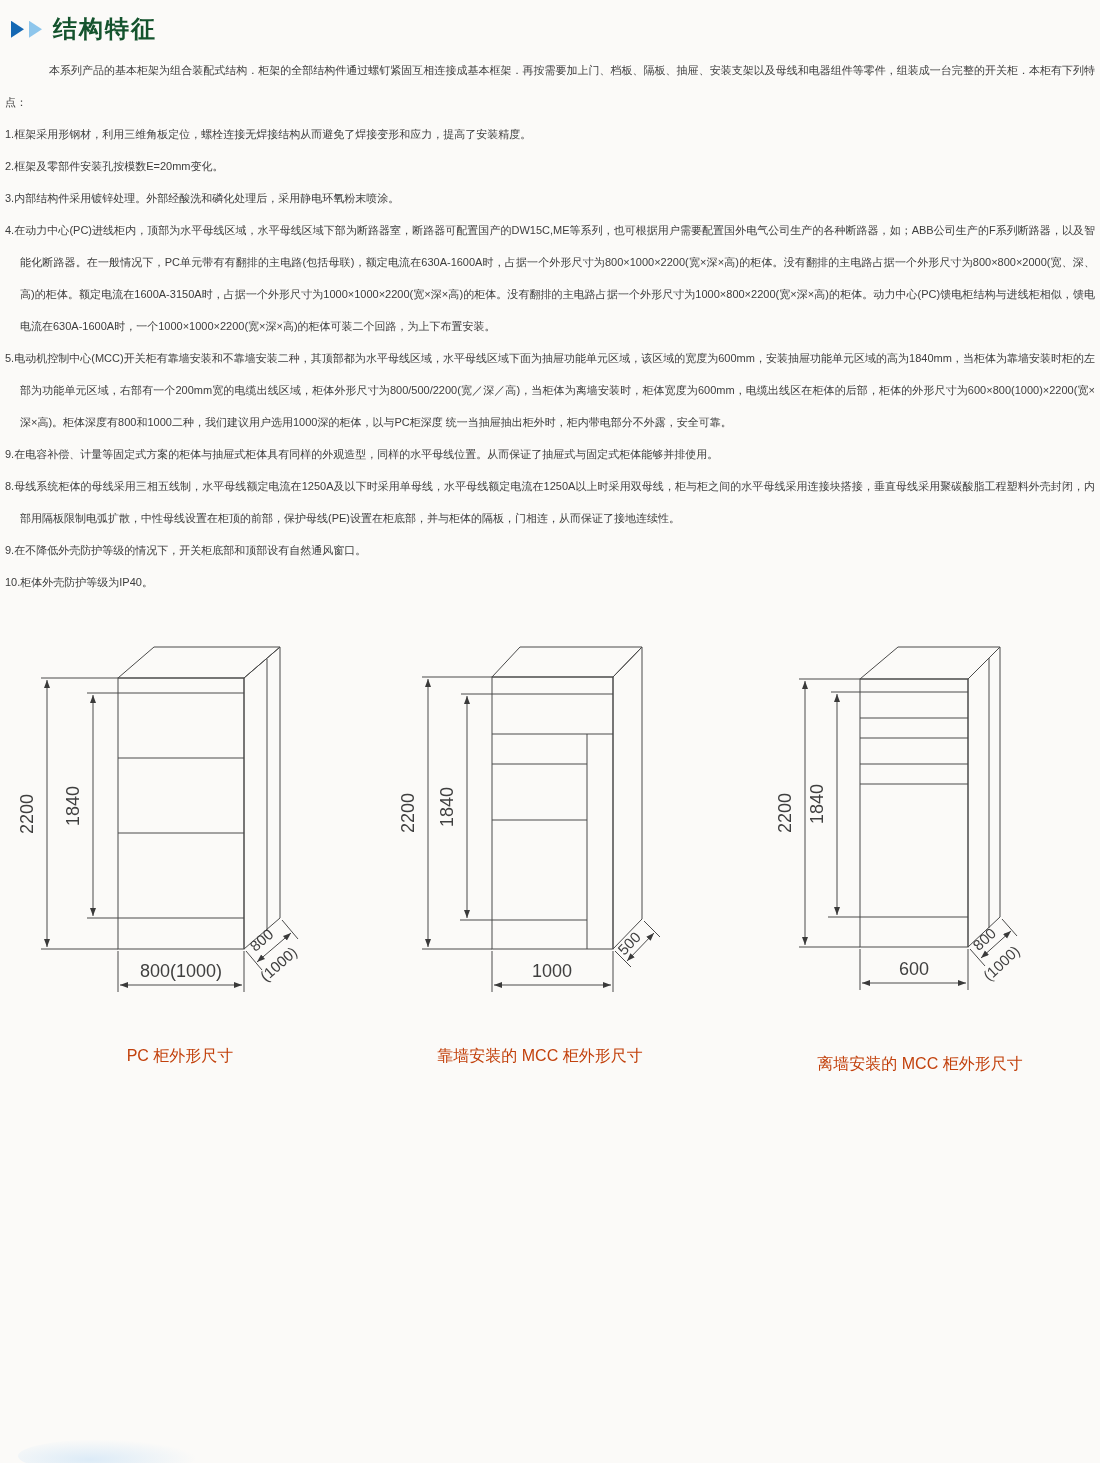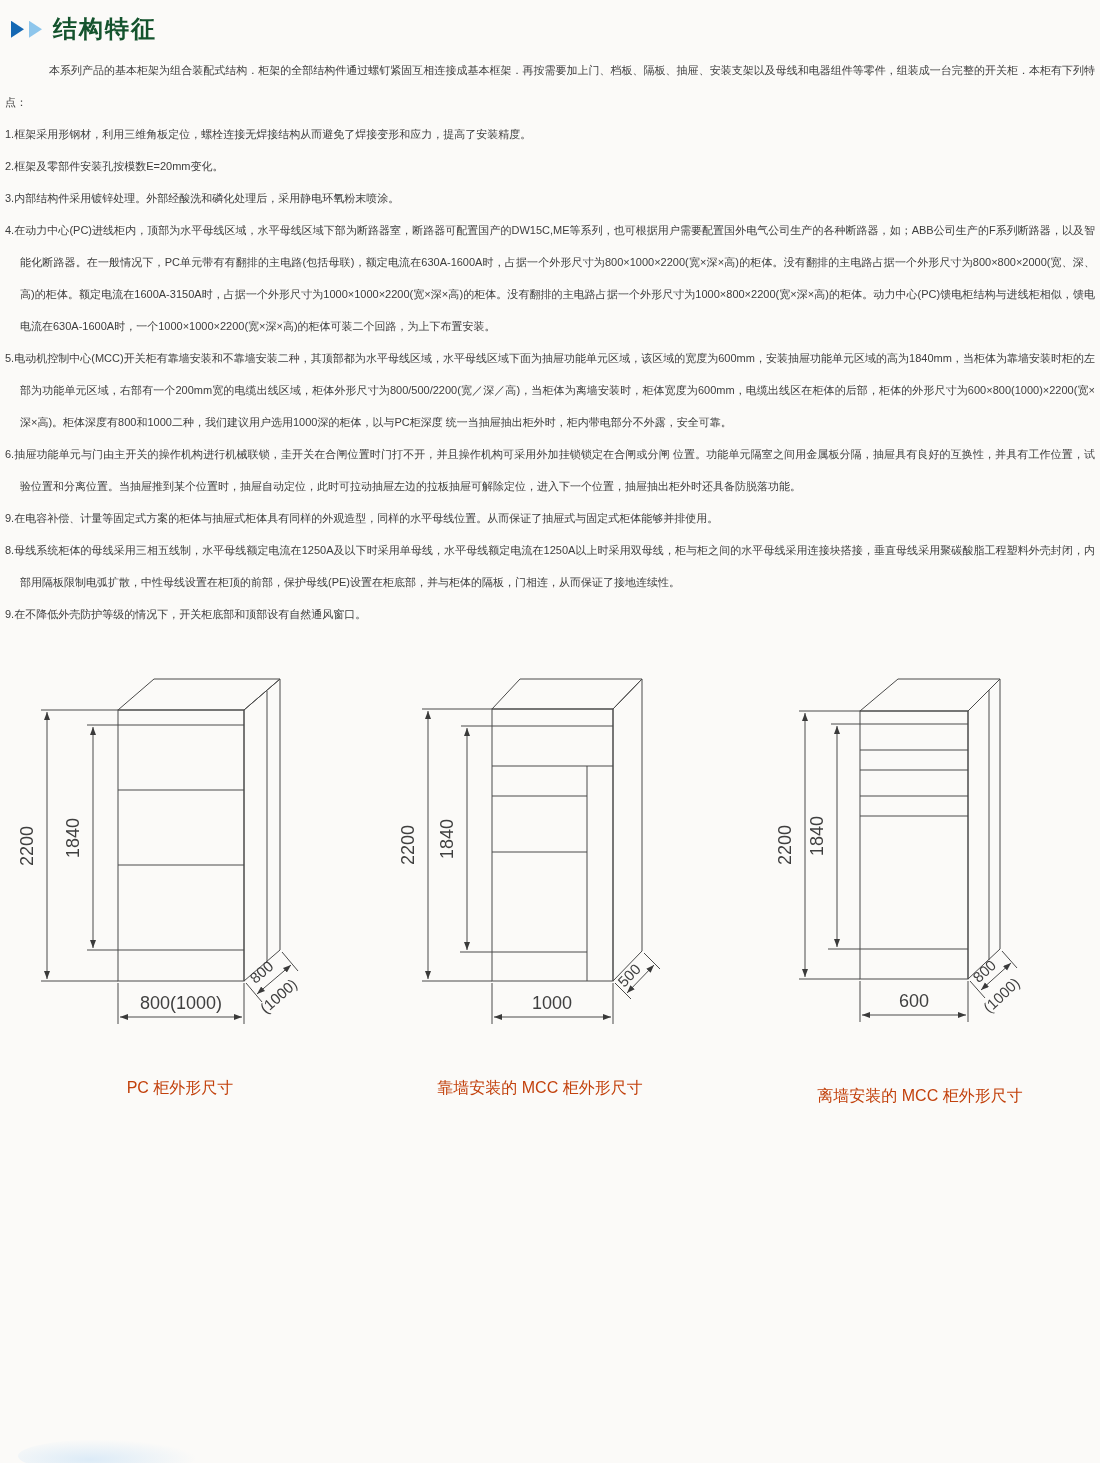--- a/index.html
+++ b/index.html
@@ -58,24 +58,24 @@
     <span class="sec-title">结构特征</span>
   </div>
 
   <div class="text-block">
     <p class="intro">本系列产品的基本柜架为组合装配式结构．柜架的全部结构件通过螺钉紧固互相连接成基本框架．再按需要加上门、档板、隔板、抽屉、安装支架以及母线和电器组件等零件，组装成一台完整的开关柜．本柜有下列特点：</p>
     <p class="item">1.框架采用形钢材，利用三维角板定位，螺栓连接无焊接结构从而避免了焊接变形和应力，提高了安装精度。</p>
     <p class="item">2.框架及零部件安装孔按模数E=20mm变化。</p>
     <p class="item">3.内部结构件采用镀锌处理。外部经酸洗和磷化处理后，采用静电环氧粉末喷涂。</p>
     <p class="item">4.在动力中心(PC)进线柜内，顶部为水平母线区域，水平母线区域下部为断路器室，断路器可配置国产的DW15C,ME等系列，也可根据用户需要配置国外电气公司生产的各种断路器，如；ABB公司生产的F系列断路器，以及智能化断路器。在一般情况下，PC单元带有有翻排的主电路(包括母联)，额定电流在630A-1600A时，占据一个外形尺寸为800×1000×2200(宽×深×高)的柜体。没有翻排的主电路占据一个外形尺寸为800×800×2000(宽、深、高)的柜体。额定电流在1600A-3150A时，占据一个外形尺寸为1000×1000×2200(宽×深×高)的柜体。没有翻排的主电路占据一个外形尺寸为1000×800×2200(宽×深×高)的柜体。动力中心(PC)馈电柜结构与进线柜相似，馈电电流在630A-1600A时，一个1000×1000×2200(宽×深×高)的柜体可装二个回路，为上下布置安装。</p>
     <p class="item">5.电动机控制中心(MCC)开关柜有靠墙安装和不靠墙安装二种，其顶部都为水平母线区域，水平母线区域下面为抽屉功能单元区域，该区域的宽度为600mm，安装抽屉功能单元区域的高为1840mm，当柜体为靠墙安装时柜的左部为功能单元区域，右部有一个200mm宽的电缆出线区域，柜体外形尺寸为800/500/2200(宽／深／高)，当柜体为离墙安装时，柜体宽度为600mm，电缆出线区在柜体的后部，柜体的外形尺寸为600×800(1000)×2200(宽×深×高)。柜体深度有800和1000二种，我们建议用户选用1000深的柜体，以与PC柜深度 统一当抽屉抽出柜外时，柜内带电部分不外露，安全可靠。</p>
-    <p class="item">6.抽屉功能单元与门由主开关的操作机构进行机械联锁，圭开关在合闸位置时门打不开，并且操作机构可采用外加挂锁锁定在合闸或分闸 位置。功能单元隔室之间用金属板分隔，抽屉具有良好的互换性，并具有工作位置，试验位置和分离位置。当抽屉推到某个位置时，抽屉自动定位，此时可拉动抽屉左边的拉板抽屉可解除定位，进入下一个位置，抽屉抽出柜外时还具备防脱落功能。</p>
     <p class="item">9.在电容补偿、计量等固定式方案的柜体与抽屉式柜体具有同样的外观造型，同样的水平母线位置。从而保证了抽屉式与固定式柜体能够并排使用。</p>
     <p class="item">8.母线系统柜体的母线采用三相五线制，水平母线额定电流在1250A及以下时采用单母线，水平母线额定电流在1250A以上时采用双母线，柜与柜之间的水平母线采用连接块搭接，垂直母线采用聚碳酸脂工程塑料外壳封闭，内部用隔板限制电弧扩散，中性母线设置在柜顶的前部，保护母线(PE)设置在柜底部，并与柜体的隔板，门相连，从而保证了接地连续性。</p>
     <p class="item">9.在不降低外壳防护等级的情况下，开关柜底部和顶部设有自然通风窗口。</p>
+    <p class="item">10.柜体外壳防护等级为IP40。</p>
   </div>
 
 
   <div class="figures">
 
     <div class="figure fig-1">
       <svg width="330" height="378" viewBox="0 0 330 378">
         <defs>
           <marker id="arrA" markerWidth="9" markerHeight="8" refX="8" refY="3" orient="auto-start-reverse" markerUnits="userSpaceOnUse">
             <path d="M0,0 L8,3 L0,6 z" fill="#3a3a3a"></path>

